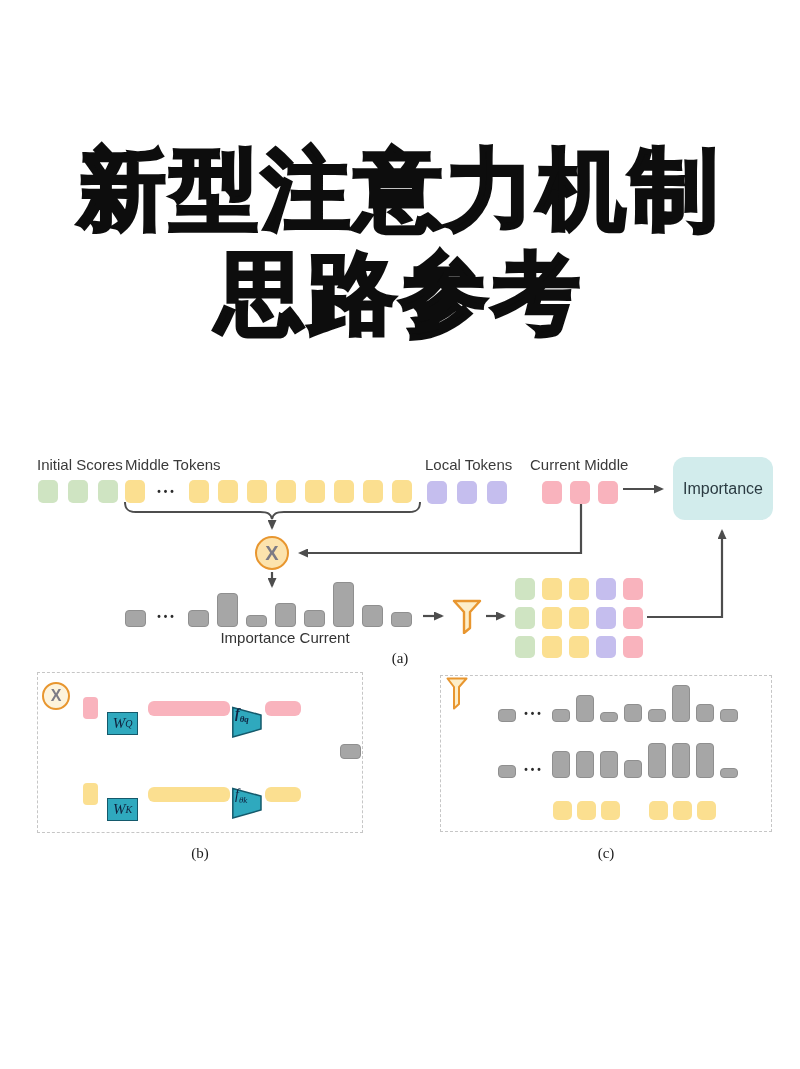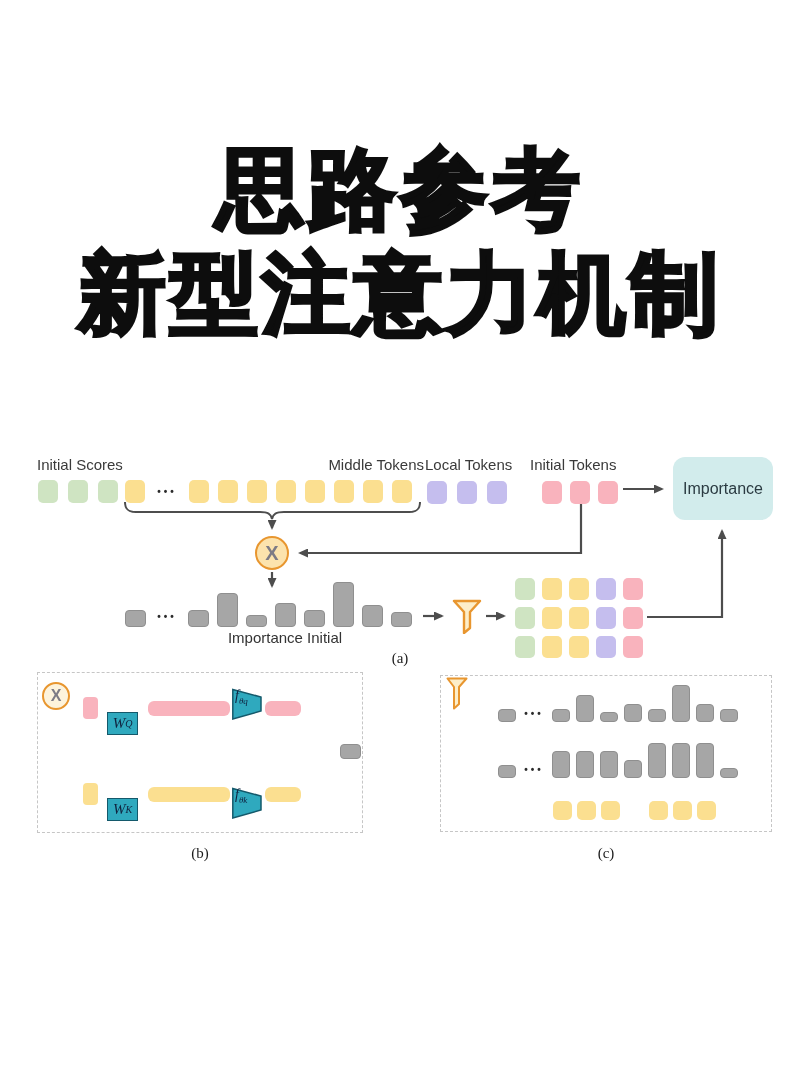--- a/index.html
+++ b/index.html
@@ -24,21 +24,21 @@
   .caption{position:absolute;font-family:"Liberation Serif",serif;font-size:15px;
            color:#1c1c1c;text-align:center;}
   .panel{position:absolute;border:1.5px dashed #c6c6c6;background:#ffffff;box-sizing:border-box;}
   .xcircle{position:absolute;border:2.5px solid var(--orange);border-radius:50%;
            display:flex;align-items:center;justify-content:center;color:#7d7b85;
            font-weight:bold;box-sizing:border-box;}
   svg.overlay{position:absolute;left:0;top:0;pointer-events:none;}
 
   
   #a-initial-label{left:37px;top:456px;}
-  #a-middle-label{left:134px;top:456px;width:290px;text-align:right;}
+  #a-middle-label{left:125px;top:456px;width:290px;text-align:left;}
   #a-local-label{left:425px;top:456px;}
   #a-current-label{left:530px;top:456px;}
   #a-initial-tokens{left:38px;top:480px;gap:10px;}
   #a-middle-tokens{left:125px;top:480px;gap:9px;}
   #a-local-tokens{left:427px;top:481px;gap:10px;}
   #a-current-tokens{left:542px;top:481px;gap:8px;}
   #attention-box{left:673px;top:457px;width:100px;height:63px;background:var(--attention-bg);
                  border-radius:12px;display:flex;align-items:center;justify-content:center;
                  font-size:16px;color:#2b3b42;}
   #x-circle-a{left:255px;top:536px;width:34px;height:34px;background:var(--x-fill-a);font-size:20px;}
@@ -63,21 +63,21 @@
   #b-k-bar-long{left:148px;top:787px;width:82px;height:15px;border-radius:6px;background:var(--yellow);}
   #b-k-bar-short{left:265px;top:787px;width:36px;height:15px;border-radius:6px;background:var(--yellow);}
   #b-out{left:340px;top:744px;width:19px;height:13px;background:var(--gray);border:1px solid #8f8f8f;}
   .wbox{position:absolute;width:31px;height:23px;background:var(--teal);border:1.5px solid #14596b;
         display:flex;align-items:center;justify-content:center;font-family:"Liberation Serif",serif;
         font-style:italic;font-size:15px;color:#10233f;box-sizing:border-box;}
   .wbox sub{font-size:10px;}
   #b-wq{left:107px;top:712px;}
   #b-wk{left:107px;top:798px;}
   .trap{position:absolute;width:30px;height:32px;}
-  #b-fq{left:232px;top:688px;}
+  #b-fq{left:232px;top:706px;font-weight:bold;}
   #b-fk{left:232px;top:787px;}
   .trap svg{position:absolute;left:0;top:0;}
   .tlabel{position:absolute;top:0px;left:3px;font-family:"Liberation Serif",serif;
           font-style:italic;font-size:14px;color:#0f2340;white-space:nowrap;}
   .tlabel sub{font-size:9px;}
   #cap-b{left:37px;width:326px;top:845px;}
 
   
   #panel-c{left:440px;top:675px;width:332px;height:157px;}
   #funnel-c{left:446px;top:677px;width:22px;height:33px;}
@@ -87,22 +87,22 @@
   #c-top-bars .dots,#c-mid-bars .dots{margin-bottom:3px;width:24px;}
   #c-bottom-tokens{left:553px;top:801px;gap:5px;}
   #c-bottom-tokens .tok{width:19px;height:19px;}
   .gapper{visibility:hidden;}
   #cap-c{left:440px;width:332px;top:845px;}
 </style>
 </head>
 <body>
 
 <div class="title">
+  <div>新型注意力机制</div>
   <div>思路参考</div>
-  <div>新型注意力机制</div>
 </div>
 
 <svg class="overlay" width="800" height="1069" viewBox="0 0 800 1069">
   <defs>
     <marker id="ah" viewBox="0 0 10 9" markerWidth="10" markerHeight="9" refX="8" refY="4.5" orient="auto" markerUnits="userSpaceOnUse">
       <path d="M0,0 L10,4.5 L0,9 Z" fill="#4d4d4d"></path>
     </marker>
   </defs>
   <g stroke="#4d4d4d" stroke-width="2.2" fill="none">
 
@@ -131,21 +131,21 @@
     <path d="M301,794 L321,794 L321,751"></path>
 
     <path d="M618,727 L618,736" marker-end="url(#ah)"></path>
     <path d="M618,782 L618,791" marker-end="url(#ah)"></path>
   </g>
 </svg>
 
 <div class="grp-label" id="a-initial-label">Initial Scores</div>
 <div class="grp-label" id="a-middle-label">Middle Tokens</div>
 <div class="grp-label" id="a-local-label">Local Tokens</div>
-<div class="grp-label" id="a-current-label">Initial Tokens</div>
+<div class="grp-label" id="a-current-label">Current Middle</div>
 
 <div class="token-row" id="a-initial-tokens">
     <span class="tok" style="background: rgb(207, 228, 194);"></span>
     <span class="tok" style="background: rgb(207, 228, 194);"></span>
     <span class="tok" style="background: rgb(207, 228, 194);"></span>
   </div>
 <div class="token-row" id="a-middle-tokens">
     <span class="tok" style="background: rgb(251, 223, 144);"></span>
     <span class="dots">•••</span>
     <span class="tok" style="background: rgb(251, 223, 144);"></span>
@@ -181,21 +181,21 @@
     <span class="dots">•••</span>
     <span class="bar" style="height: 17px;"></span>
     <span class="bar" style="height: 34px;"></span>
     <span class="bar" style="height: 12px;"></span>
     <span class="bar" style="height: 24px;"></span>
     <span class="bar" style="height: 17px;"></span>
     <span class="bar" style="height: 45px;"></span>
     <span class="bar" style="height: 22px;"></span>
     <span class="bar" style="height: 15px;"></span>
   </div>
-<div id="imp-label">Importance Initial</div>
+<div id="imp-label">Importance Current</div>
 
 <svg class="abs" id="funnel-a" viewBox="0 0 30 35">
   <path d="M2,2 L28,2 L18,13 L18,29 L12,34 L12,13 Z" fill="var(--funnel-fill)" stroke="var(--orange)" stroke-width="2.4" stroke-linejoin="round"></path>
 </svg>
 
 <div id="a-grid">
     <div class="grid-row">
       <span class="tok" style="background: rgb(207, 228, 194);"></span>
       <span class="tok" style="background: rgb(251, 223, 144);"></span>
       <span class="tok" style="background: rgb(251, 223, 144);"></span>

